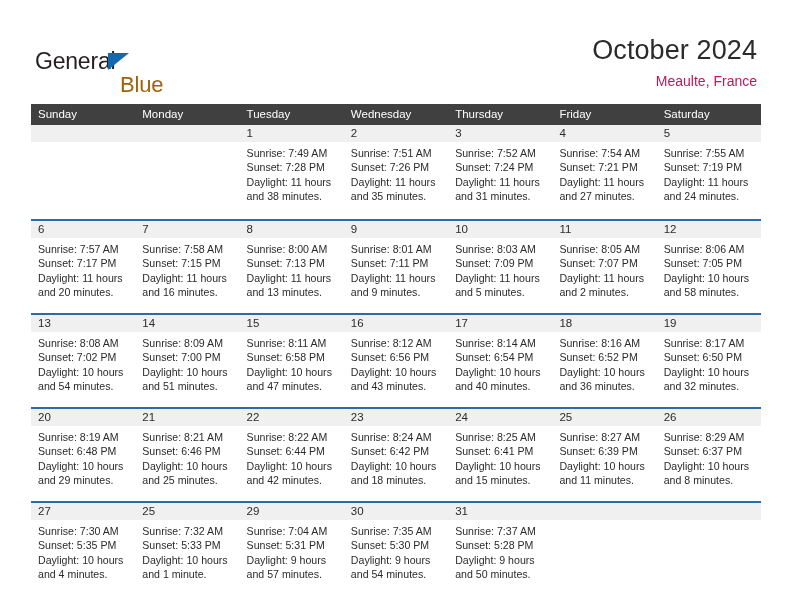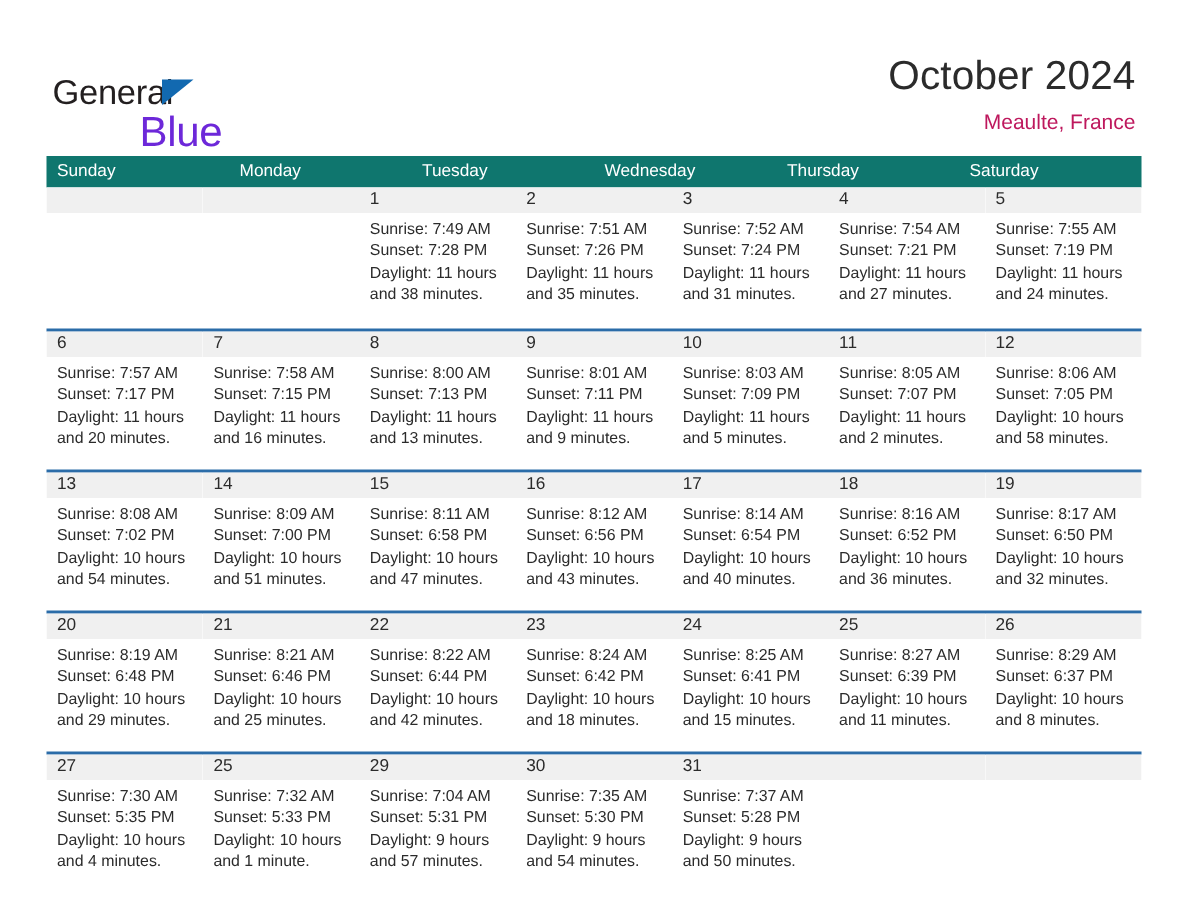--- a/index.html
+++ b/index.html
@@ -52,24 +52,24 @@
     position: absolute;
     left: 73px;
     top: 3px;
     width: 0;
     height: 0;
     border-top: 17px solid #1269b0;
     border-right: 21px solid transparent;
   }
   .logo-row2 {
     display: block;
-    font-size: 28px;
-    color: #6d28d9;
+    font-size: 22px;
+    color: #a16207;
     letter-spacing: -0.2px;
-    margin-left: 58px;
+    margin-left: 85px;
     margin-top: -1px;
   }
 
   .title-block {
     position: absolute;
     right: 35px;
     top: 34px;
     text-align: right;
   }
   .cal-title {
@@ -92,21 +92,21 @@
   
   .calendar {
     position: absolute;
     left: 31px;
     top: 104px;
     width: 730px;
   }
 
   .weekday-header {
     display: flex;
-    background: #0f766e;
+    background: #404040;
     height: 21px;
   }
   .weekday-cell {
     flex: 1 1 0;
     color: #ffffff;
     font-size: 11.5px;
     line-height: 21px;
     padding-left: 7px;
     box-sizing: border-box;
     overflow: hidden;
@@ -177,20 +177,21 @@
   </div>
 
   <div class="calendar">
 
     <div class="weekday-header">
       <div class="weekday-cell">Sunday</div>
       <div class="weekday-cell">Monday</div>
       <div class="weekday-cell">Tuesday</div>
       <div class="weekday-cell">Wednesday</div>
       <div class="weekday-cell">Thursday</div>
+      <div class="weekday-cell">Friday</div>
       <div class="weekday-cell">Saturday</div>
     </div>
 
     <div id="weeks-container">
         <div class="week-row first">
           <div class="day-cell empty">
             <div class="day-number-band"></div>
             <div class="day-body">
               <div class="day-line"></div>
               <div class="day-line"></div>

